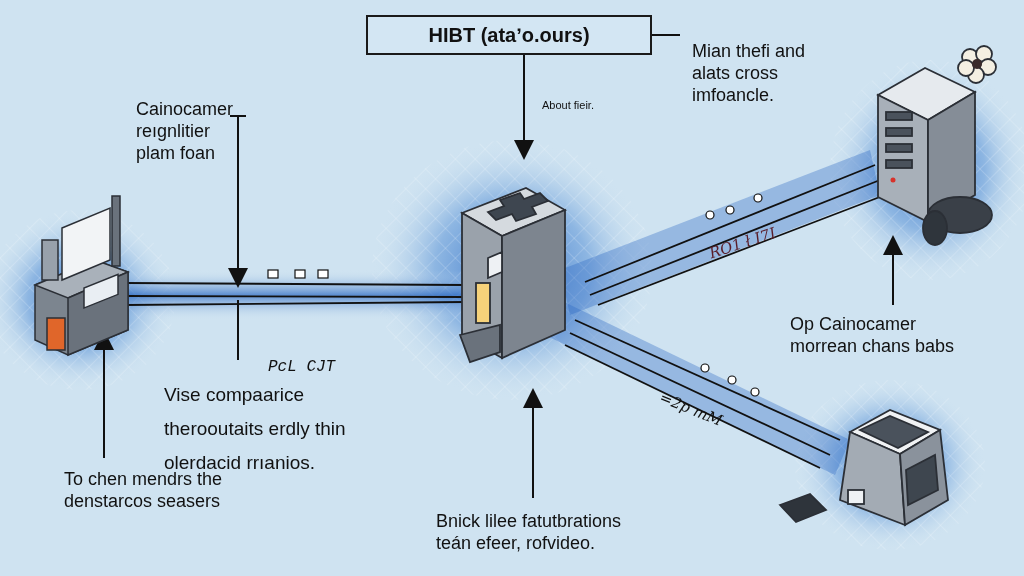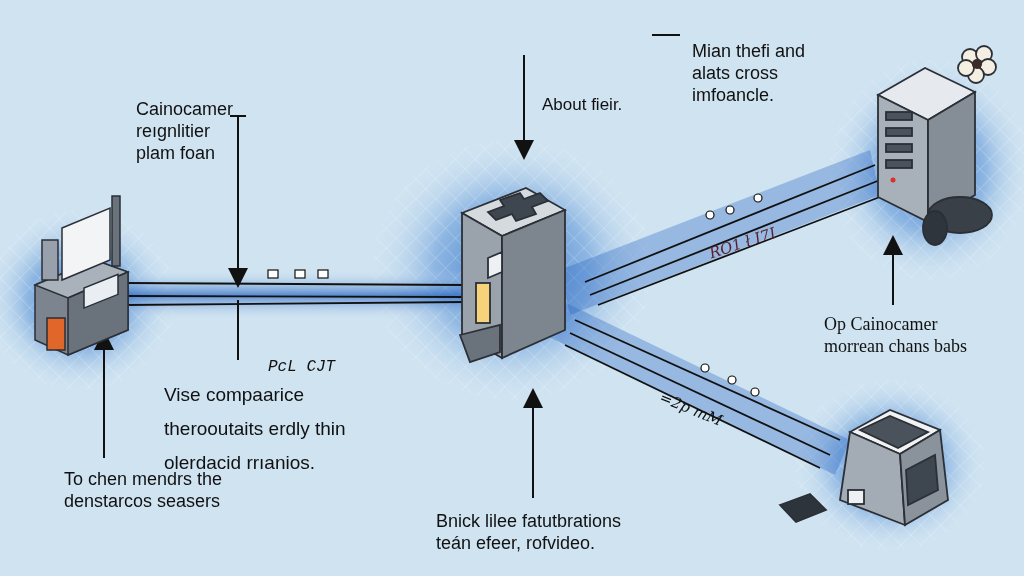--- a/index.html
+++ b/index.html
@@ -130,36 +130,37 @@
       <polygon points="860,430 890,416 928,432 898,448" fill="#4a525c"></polygon>
       <polygon points="850,432 900,454 905,525 840,500" fill="#a3abb4"></polygon>
       <polygon points="900,454 940,430 948,500 905,525" fill="#8a929c"></polygon>
       <polygon points="906,470 935,455 938,490 908,505" fill="#3e464f"></polygon>
       <rect x="848" y="490" width="16" height="14" fill="#eef1f4"></rect>
       <polygon points="780,505 810,494 826,510 796,522" fill="#2e343b"></polygon>
     </g>
   </svg>
 
   
+  <div class="title-box">HIBT (ataʼo.ours)</div>
 
   
   <div class="label" style="left:136px; top:98px;">Cainocamer
 reıgnlitier
 plam foan</div>
-  <div class="label" style="left:542px; top:94px; font-size:17px;">About fieir.</div>
+  <div class="label" style="left:542px; top:94px; font-size:11px;">About fieir.</div>
   <div class="label" style="left:692px; top:40px;">Mian thefi and
 alats cross
 imfoancle.</div>
   <div class="label" style="left:164px; top:378px; font-size:19px; line-height:34px;">Vise compaarice
 therooutaits erdly thin
 olerdacid rrıanios.</div>
   <div class="label" style="left:24px; top:468px;margin-left:40px;">To chen mendrs the
 denstarcos seasers</div>
   <div class="label" style="left:436px; top:510px;">Bnick lilee fatutbrations
 teán efeer, rofvideo.</div>
-  <div class="label" style="left:824px; top:313px;font-family:Liberation Serif, serif;">Op Cainocamer
+  <div class="label" style="left:790px; top:313px;">Op Cainocamer
 morrean chans babs</div>
 
   
   <div class="label" style="left:268px; top:312px; font-size:16px; font-family:Liberation Mono, monospace; font-style:italic;margin-top:44px;">PcL CJT</div>
   <div class="label" style="left:708px; top:232px; font-size:15px; font-family:'DejaVu Serif', serif; font-style:italic; color:#5a1d28; transform:rotate(-18deg);">RO1 ł I7I</div>
   <div class="label" style="left:658px; top:398px; font-size:15px; font-family:'DejaVu Serif', serif; font-style:italic; transform:rotate(22deg);">=2p mM</div>
 </div>
 
 </body></html>

